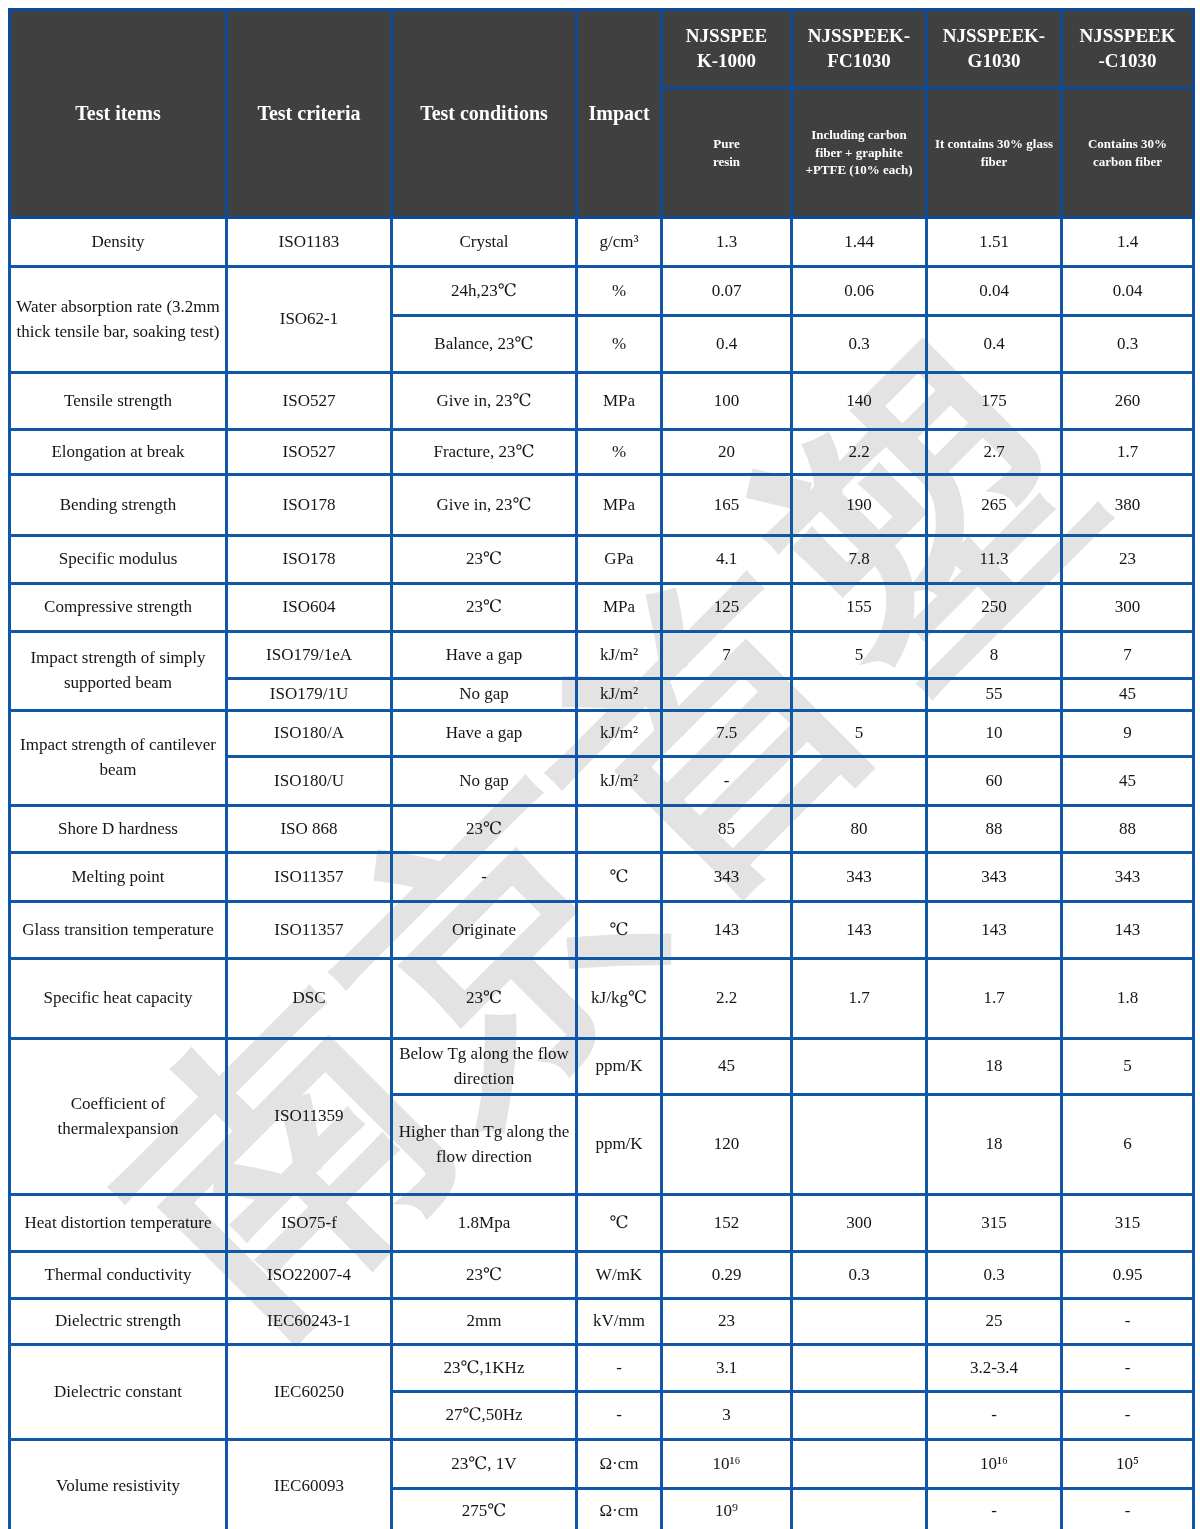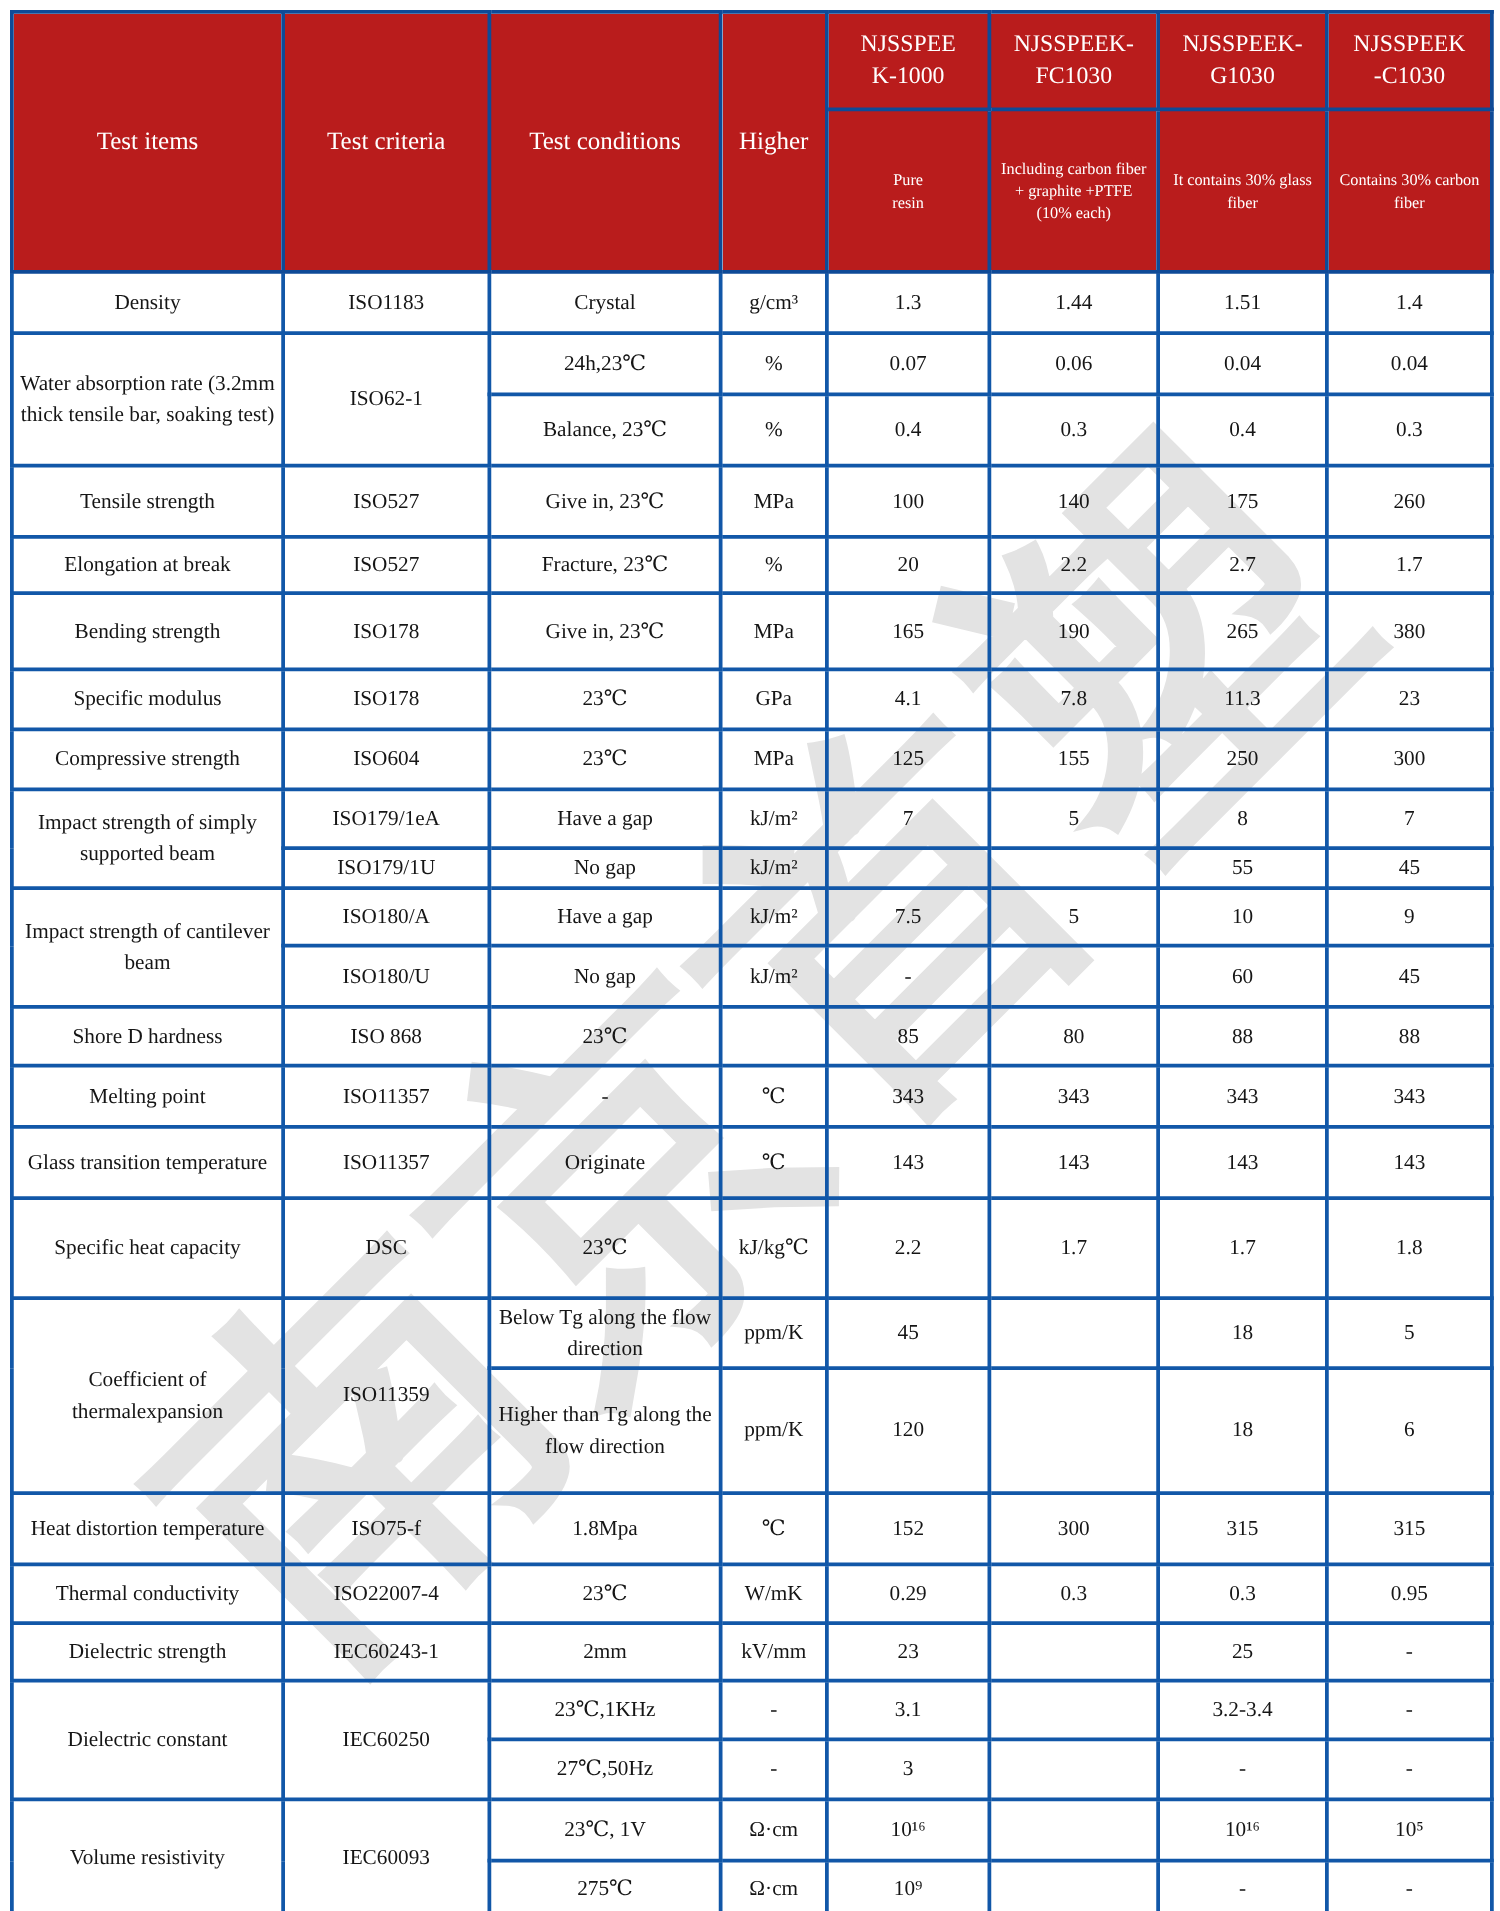--- a/index.html
+++ b/index.html
@@ -31,24 +31,24 @@
     z-index:1;
   }
   .spec th,.spec td{
     border:3px solid #1157a8;
     text-align:center;
     vertical-align:middle;
     padding:2px 4px;
     overflow:hidden;
   }
   .spec th{
-    background:#b91c1c;
+    background:#404040;
     color:#ffffff;
     border-color:#0e4a97;
-    font-weight:400;
+    font-weight:700;
   }
   .hmain{font-size:20px;}
   .hprod{font-size:19px;white-space:pre-line;line-height:1.3;}
   .hdesc{font-size:13px;white-space:pre-line;line-height:1.35;}
   .spec td{
     background:transparent;
     color:#151515;
     font-size:17px;
     line-height:1.45;
   }
@@ -73,21 +73,21 @@
       <col style="width:130px">
         <col style="width:135px">
         <col style="width:135px">
         <col style="width:132px">
     </colgroup>
     <thead>
       <tr class="hr1">
         <th class="hmain" rowspan="2">Test items</th>
         <th class="hmain" rowspan="2">Test criteria</th>
         <th class="hmain" rowspan="2">Test conditions</th>
-        <th class="hmain" rowspan="2">Higher</th>
+        <th class="hmain" rowspan="2">Impact</th>
         <th class="hprod">NJSSPEE
 K-1000</th>
         <th class="hprod">NJSSPEEK-
 FC1030</th>
         <th class="hprod">NJSSPEEK-
 G1030</th>
         <th class="hprod">NJSSPEEK
 -C1030</th>
       </tr>
       <tr class="hr2">

